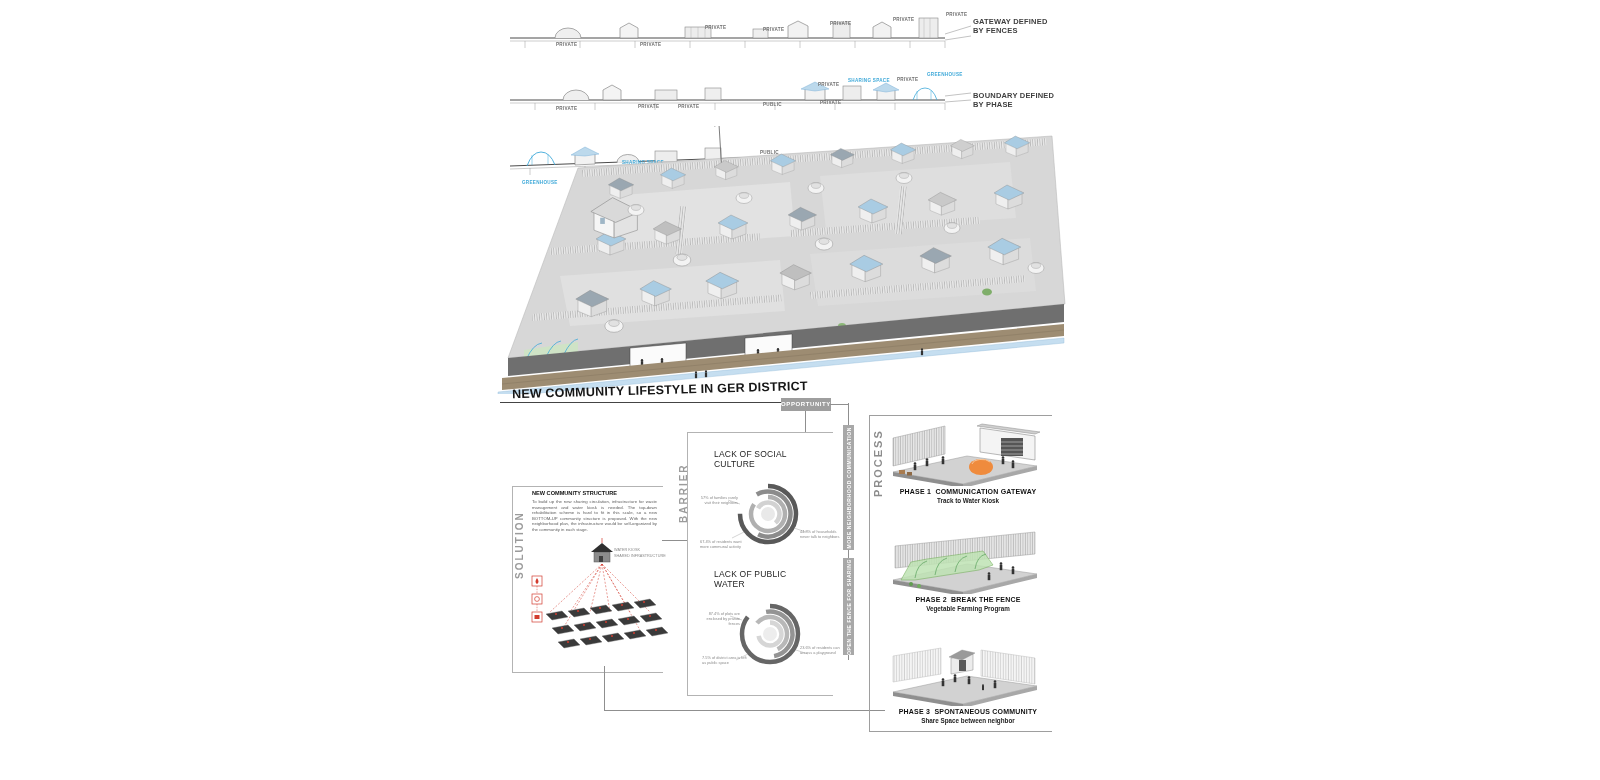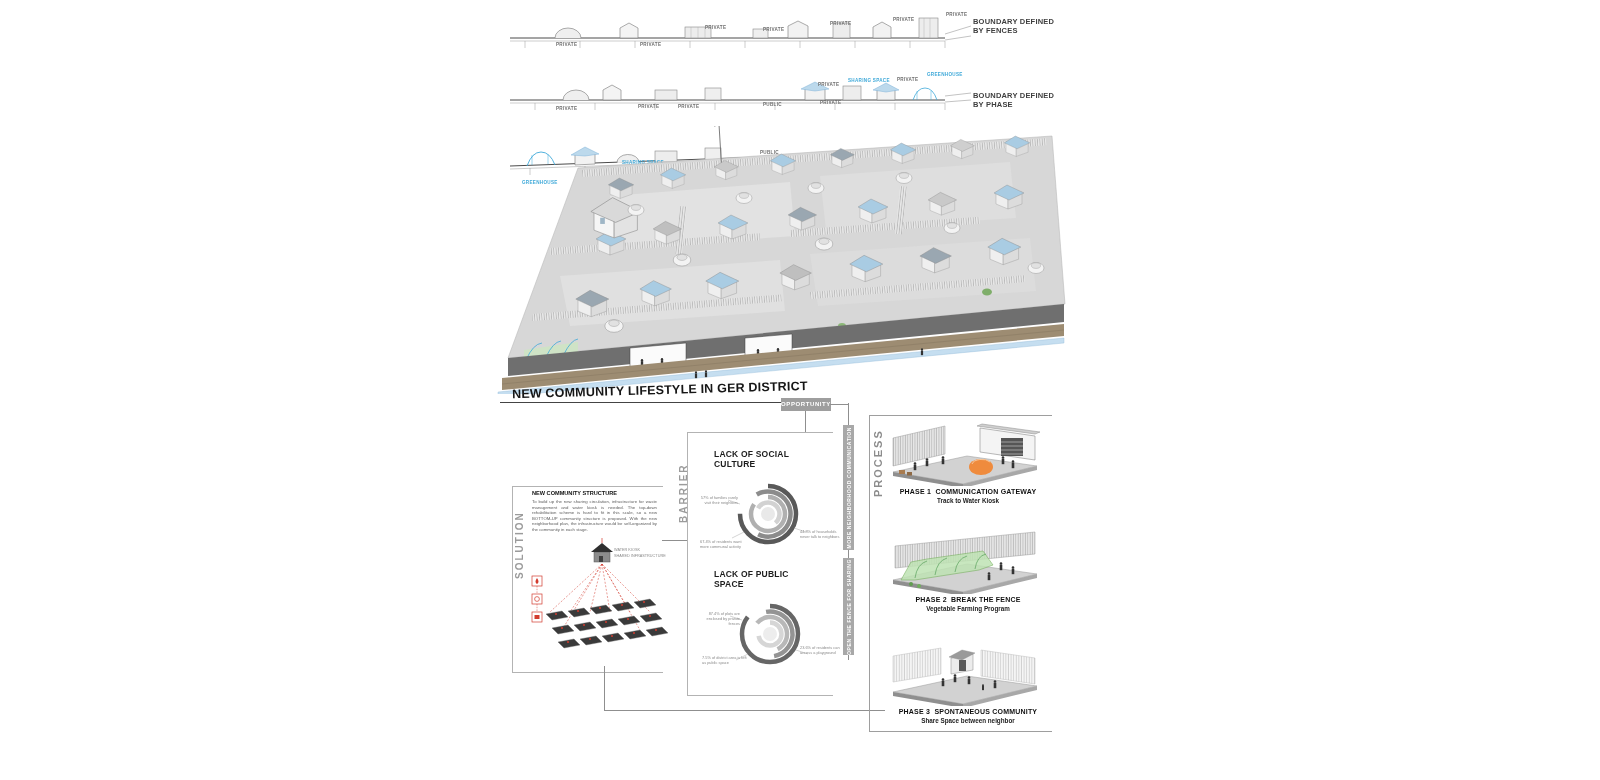--- a/index.html
+++ b/index.html
@@ -7,21 +7,21 @@
          font-family:"Liberation Sans", sans-serif;color:#333;}
   .abs{position:absolute;}
   .line{position:absolute;background:#8f8f8f;}
   .blk-line{position:absolute;background:#444;}
   .vtext{writing-mode:vertical-rl;transform:rotate(180deg);font-weight:700;color:#9b9b9b;letter-spacing:2px;}
   .bracket{position:absolute;border-left:1.2px solid #b3b3b3;border-top:1.2px solid #b3b3b3;border-bottom:1.2px solid #b3b3b3;}
   .zone{position:absolute;font-size:4.6px;font-weight:700;color:#6e6e6e;letter-spacing:.3px;white-space:nowrap;}
   .zone.cyan{color:#3fa9d9;}
   .boundary-label{position:absolute;font-size:7.5px;font-weight:700;color:#3f3f3f;line-height:1.18;width:82px;letter-spacing:.2px;}
   .stat{position:absolute;font-size:3.9px;color:#8a8a8a;line-height:1.25;}
-  .heading-sm{position:absolute;font-weight:700;color:#1d1d1d;font-size:8.5px;line-height:1.12;letter-spacing:.2px;}
+  .heading-sm{position:absolute;font-weight:400;color:#1d1d1d;font-size:8.5px;line-height:1.12;letter-spacing:.2px;}
   .bar{position:absolute;width:11px;background:#a8a8a8;display:flex;align-items:center;justify-content:center;}
   .bar span{writing-mode:vertical-rl;transform:rotate(180deg);color:#fff;font-size:5px;font-weight:700;letter-spacing:.6px;white-space:nowrap;}
   .phase-caption{position:absolute;width:160px;text-align:center;line-height:1.25;}
   .phase-caption .l1{font-size:7px;font-weight:800;color:#111;letter-spacing:.2px;}
   .phase-caption .l2{font-size:6.3px;font-weight:700;color:#222;}
   #title{position:absolute;left:512px;top:383px;width:300px;font-size:12.5px;font-weight:800;
          color:#161616;transform:rotate(-1.6deg);letter-spacing:.2px;}
   #solution-heading{position:absolute;left:532px;top:490px;width:124px;font-size:5.6px;font-weight:800;color:#111;}
   #solution-body{position:absolute;left:532px;top:499px;width:125px;font-size:4.3px;color:#5d5d5d;line-height:1.3;text-align:justify;}
   .tinylabel{position:absolute;font-size:3.8px;color:#8a8a8a;white-space:nowrap;}
@@ -136,21 +136,21 @@
     <path d="M22,48 q5,-14 14,-14 q9,0 14,13" fill="none" stroke="#3fa9d9" stroke-width="0.9"></path>
     <line x1="27" y1="47" x2="27" y2="37" stroke="#3fa9d9" stroke-width="0.5"></line>
     <line x1="43" y1="46" x2="43" y2="37" stroke="#3fa9d9" stroke-width="0.5"></line>
     <polygon points="70,47 70,36 80,31 90,36 90,46" fill="#f2f2f2" stroke="#888" stroke-width="0.7"></polygon>
     <polygon points="66,37 80,29 94,36 80,38" fill="#bcd9ec" stroke="#7fb2d9" stroke-width="0.5"></polygon>
     <path d="M112,45 a11,8 0 0 1 22,-1" fill="#efefef" stroke="#888" stroke-width="0.7"></path>
     <rect x="150" y="33" width="22" height="11" fill="#ededed" stroke="#888" stroke-width="0.6"></rect>
     <rect x="200" y="30" width="16" height="12" fill="#efefef" stroke="#888" stroke-width="0.6"></rect>
   </svg>
 
-  <div class="boundary-label" style="left:973px;top:18px">BOUNDARY DEFINED BY FENCES</div>
+  <div class="boundary-label" style="left:973px;top:18px">GATEWAY DEFINED BY FENCES</div>
   <div class="boundary-label" style="left:973px;top:92px">BOUNDARY DEFINED BY PHASE</div>
 
   <span class="zone" style="left:705px;top:25px">PRIVATE</span>
   <span class="zone" style="left:763px;top:27px">PRIVATE</span>
   <span class="zone" style="left:830px;top:21px">PRIVATE</span>
   <span class="zone" style="left:893px;top:17px">PRIVATE</span>
   <span class="zone" style="left:946px;top:12px">PRIVATE</span>
   <span class="zone" style="left:556px;top:42px">PRIVATE</span>
   <span class="zone" style="left:640px;top:42px">PRIVATE</span>
 
@@ -358,21 +358,21 @@
     <circle cx="46" cy="40" r="11.5" fill="none" stroke="#d2d2d2" stroke-width="4.5" stroke-dasharray="40 33" transform="rotate(-150 46 40)"></circle>
     <circle cx="46" cy="40" r="7" fill="#e9e9e9"></circle>
     <line x1="18" y1="30" x2="6" y2="26" stroke="#aaa" stroke-width="0.5"></line>
     <line x1="22" y1="58" x2="10" y2="64" stroke="#aaa" stroke-width="0.5"></line>
     <line x1="72" y1="54" x2="84" y2="58" stroke="#aaa" stroke-width="0.5"></line>
   </svg>
   <div class="stat" style="left:694px;top:496px;width:44px;text-align:right">57% of families rarely visit their neighbors</div>
   <div class="stat" style="left:700px;top:540px;width:48px">67.4% of residents want more communal activity</div>
   <div class="stat" style="left:800px;top:530px;width:42px">44.8% of households never talk to neighbors</div>
 
-  <div class="heading-sm" style="left:714px;top:570px;width:76px">LACK OF PUBLIC SPACE</div>
+  <div class="heading-sm" style="left:714px;top:570px;width:76px">LACK OF PUBLIC WATER</div>
   <svg class="abs" style="left:724px;top:594px" width="92" height="82" viewBox="0 0 92 82">
     <circle cx="46" cy="40" r="28" fill="none" stroke="#666" stroke-width="4.5" stroke-dasharray="150 26" transform="rotate(-90 46 40)"></circle>
     <circle cx="46" cy="40" r="22.5" fill="none" stroke="#949494" stroke-width="4.5" stroke-dasharray="70 72" transform="rotate(-100 46 40)"></circle>
     <circle cx="46" cy="40" r="17" fill="none" stroke="#b8b8b8" stroke-width="4.5" stroke-dasharray="60 47" transform="rotate(-140 46 40)"></circle>
     <circle cx="46" cy="40" r="11.5" fill="none" stroke="#d6d6d6" stroke-width="4.5" stroke-dasharray="52 21" transform="rotate(-90 46 40)"></circle>
     <circle cx="46" cy="40" r="7" fill="#ededed"></circle>
     <line x1="18" y1="26" x2="6" y2="22" stroke="#aaa" stroke-width="0.5"></line>
     <line x1="24" y1="60" x2="12" y2="66" stroke="#aaa" stroke-width="0.5"></line>
     <line x1="72" y1="56" x2="84" y2="60" stroke="#aaa" stroke-width="0.5"></line>
   </svg>

